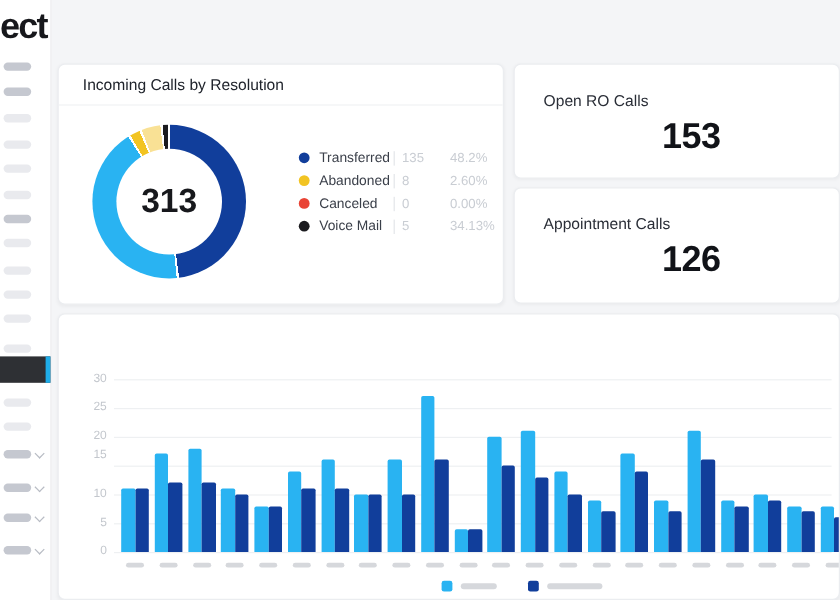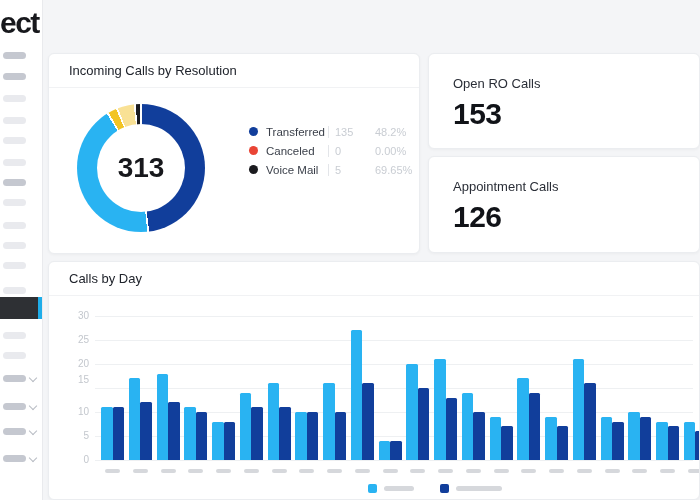--- a/index.html
+++ b/index.html
@@ -26,21 +26,21 @@
   
   .card{position:absolute;background:#ffffff;border:1px solid #ebedf0;border-radius:6px;box-shadow:0 1px 3px rgba(20,22,26,0.04);box-sizing:border-box;overflow:hidden;}
   .card-header{height:33px;line-height:33px;padding-left:20px;font-size:13px;font-weight:500;color:#20242c;border-bottom:1px solid #f1f2f4;}
 
   #card-resolution{left:48px;top:53px;width:372px;height:201px;}
   #card-openro{left:428px;top:53px;width:272px;height:96px;}
   #card-appt{left:428px;top:156px;width:272px;height:97px;}
   #card-day{left:48px;top:261px;width:652px;height:239px;}
 
   .stat-title{padding:22px 0 0 24px;font-size:13px;color:#2a2e37;}
-  .stat-value{padding:6px 0 0 24px;font-size:30px;font-weight:700;color:#111318;letter-spacing:-0.5px;}
+  .stat-value{padding:6px 0 0 24px;font-size:30px;font-weight:700;color:#111318;letter-spacing:-0.5px;text-align:center;}
 
   
   .donut{position:absolute;left:28px;top:50px;width:128px;height:128px;border-radius:50%;}
   .donut-hole{position:absolute;left:20px;top:20px;width:88px;height:88px;border-radius:50%;background:#ffffff;display:flex;align-items:center;justify-content:center;}
   .donut-total{font-size:28px;font-weight:700;color:#17181c;}
 
   .res-legend{position:absolute;left:200px;top:68px;width:164px;}
   .lg-row{display:flex;align-items:center;height:19px;}
   .lg-dot{width:9px;height:9px;border-radius:50%;flex:0 0 9px;}
   .lg-label{margin-left:8px;flex:0 0 62px;font-size:11.5px;color:#3a3f49;}
@@ -140,46 +140,51 @@
       </div>
     </div>
     <div class="res-legend" id="res-legend">
         <div class="lg-row">
           <span class="lg-dot" style="background: rgb(17, 62, 155);"></span>
           <span class="lg-label">Transferred</span>
           <span class="lg-count">135</span>
           <span class="lg-pct">48.2%</span>
         </div>
         <div class="lg-row">
+          <span class="lg-dot" style="background: rgb(242, 196, 35);"></span>
+          <span class="lg-label">Abandoned</span>
+          <span class="lg-count">8</span>
+          <span class="lg-pct">2.60%</span>
+        </div>
+        <div class="lg-row">
           <span class="lg-dot" style="background: rgb(233, 68, 53);"></span>
           <span class="lg-label">Canceled</span>
           <span class="lg-count">0</span>
           <span class="lg-pct">0.00%</span>
         </div>
         <div class="lg-row">
           <span class="lg-dot" style="background: rgb(27, 27, 31);"></span>
           <span class="lg-label">Voice Mail</span>
           <span class="lg-count">5</span>
-          <span class="lg-pct">69.65%</span>
+          <span class="lg-pct">34.13%</span>
         </div>
       </div>
   </div>
 
   <div class="card" id="card-openro">
     <div class="stat-title">Open RO Calls</div>
     <div class="stat-value">153</div>
   </div>
 
   <div class="card" id="card-appt">
     <div class="stat-title">Appointment Calls</div>
     <div class="stat-value">126</div>
   </div>
 
   <div class="card" id="card-day">
-    <div class="card-header">Calls by Day</div>
     <div class="plot" id="bar-plot">
         <div class="gridline" style="top: 164px;"></div>
         <div class="ytick" style="top: 164px;">0</div>
         <div class="gridline" style="top: 140px;"></div>
         <div class="ytick" style="top: 140px;">5</div>
         <div class="gridline" style="top: 116px;"></div>
         <div class="ytick" style="top: 116px;">10</div>
         <div class="gridline" style="top: 92px;"></div>
         <div class="ytick" style="top: 84px;">15</div>
         <div class="gridline" style="top: 68px;"></div>

